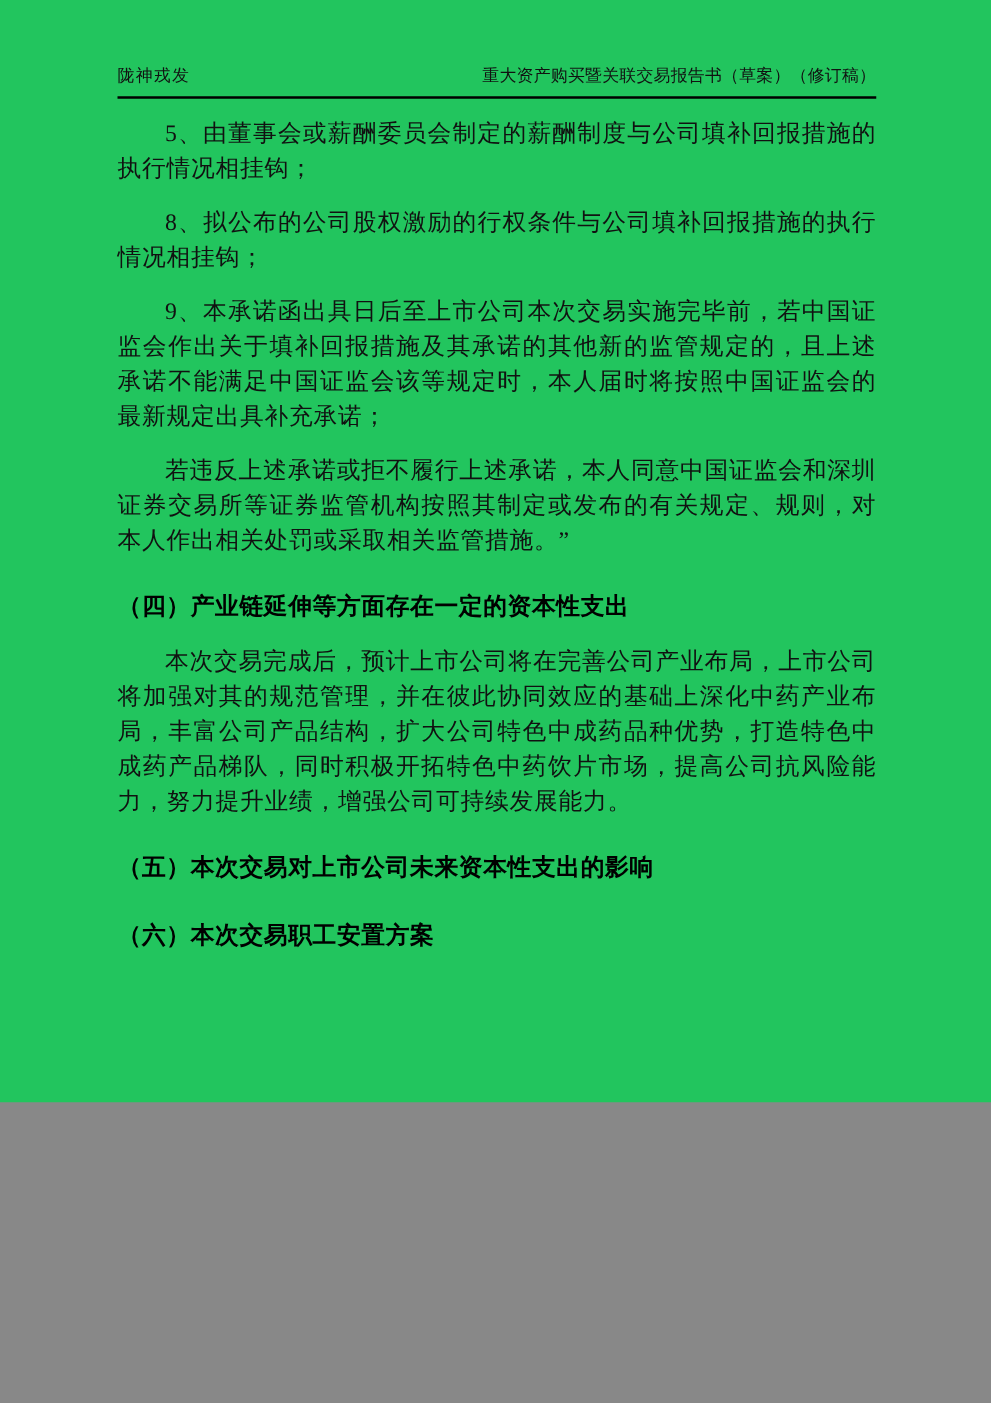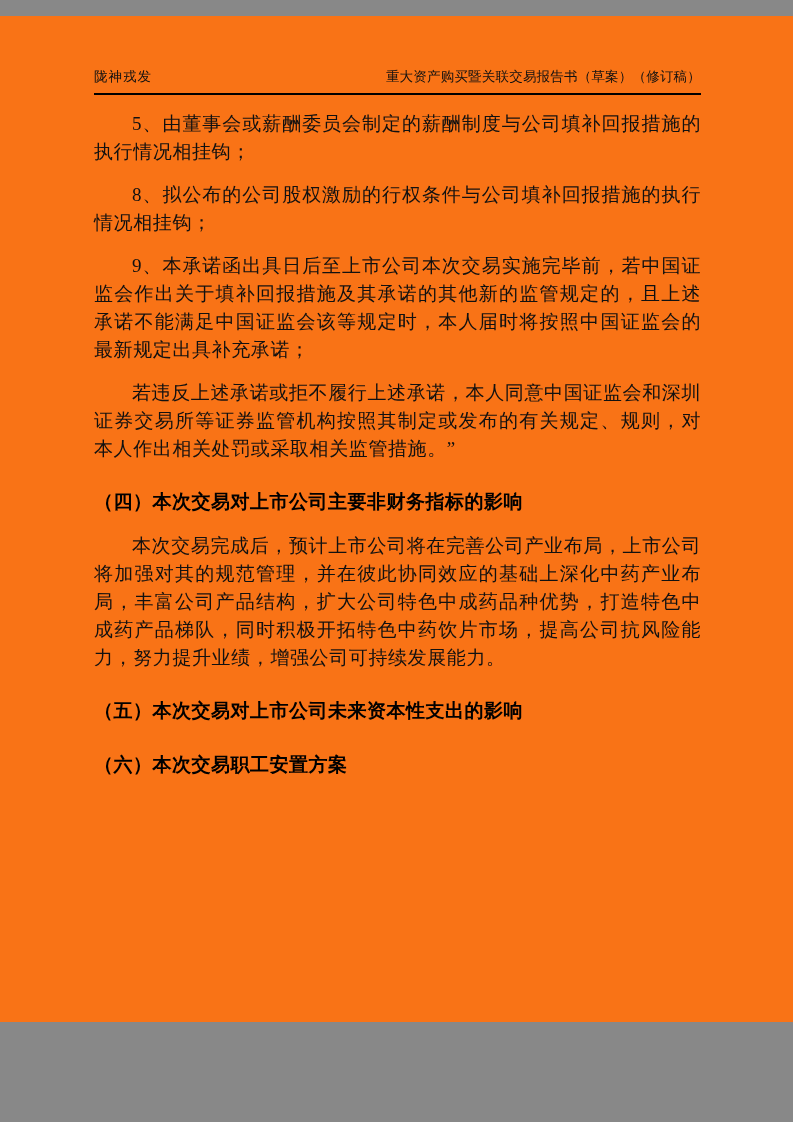--- a/index.html
+++ b/index.html
@@ -1,22 +1,22 @@
 <!DOCTYPE html>
 <html lang="zh"><head>
 <meta charset="utf-8">
 <style>
   * { margin: 0; padding: 0; box-sizing: border-box; }
   html, body { background: #888; }
   .page {
     position: relative;
     width: 793px;
-    height: 1006px;
-    margin: 16px auto;
-    background: #f97316;
+    height: 882px;
+    margin: 0 auto;
+    background: #22c55e;
     color: #111111;
     font-family: "Liberation Serif", "DejaVu Serif", serif;
     overflow: hidden;
   }
   .content {
     position: absolute;
     top: 52px;
     left: 94px;
     right: 92px;
   }
@@ -72,21 +72,21 @@
       <span class="hdr-left">陇神戎发</span>
       <span class="hdr-right">重大资产购买暨关联交易报告书（草案）（修订稿）</span>
     </div>
 
     <div class="body-text">
       <p class="para">5、由董事会或薪酬委员会制定的薪酬制度与公司填补回报措施的执行情况相挂钩；</p>
       <p class="para">8、拟公布的公司股权激励的行权条件与公司填补回报措施的执行情况相挂钩；</p>
       <p class="para">9、本承诺函出具日后至上市公司本次交易实施完毕前，若中国证监会作出关于填补回报措施及其承诺的其他新的监管规定的，且上述承诺不能满足中国证监会该等规定时，本人届时将按照中国证监会的最新规定出具补充承诺；</p>
       <p class="para">若违反上述承诺或拒不履行上述承诺，本人同意中国证监会和深圳证券交易所等证券监管机构按照其制定或发布的有关规定、规则，对本人作出相关处罚或采取相关监管措施。”</p>
 
-      <h2 class="sec-heading">（四）本次交易对上市公司主要非财务指标的影响</h2>
+      <h2 class="sec-heading">（四）产业链延伸等方面存在一定的资本性支出</h2>
       <p class="para">本次交易完成后，预计上市公司将在完善公司产业布局，上市公司将加强对其的规范管理，并在彼此协同效应的基础上深化中药产业布局，丰富公司产品结构，扩大公司特色中成药品种优势，打造特色中成药产品梯队，同时积极开拓特色中药饮片市场，提高公司抗风险能力，努力提升业绩，增强公司可持续发展能力。</p>
 
       <h2 class="sec-heading">（五）本次交易对上市公司未来资本性支出的影响</h2>
 
       <h2 class="sec-heading">（六）本次交易职工安置方案</h2>
     </div>
 
   </div>
 
   <div class="page-footer">

